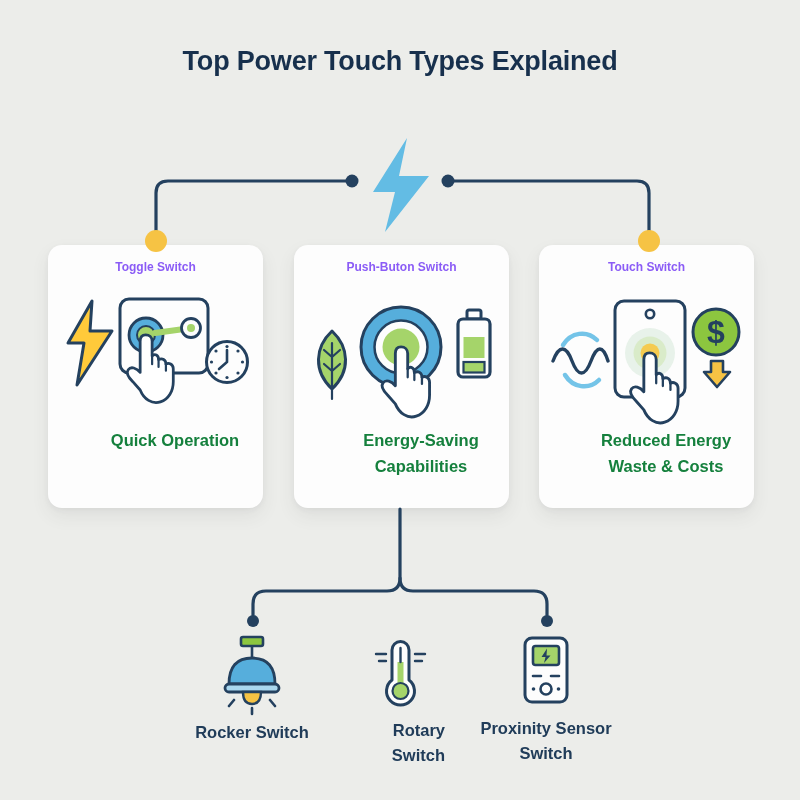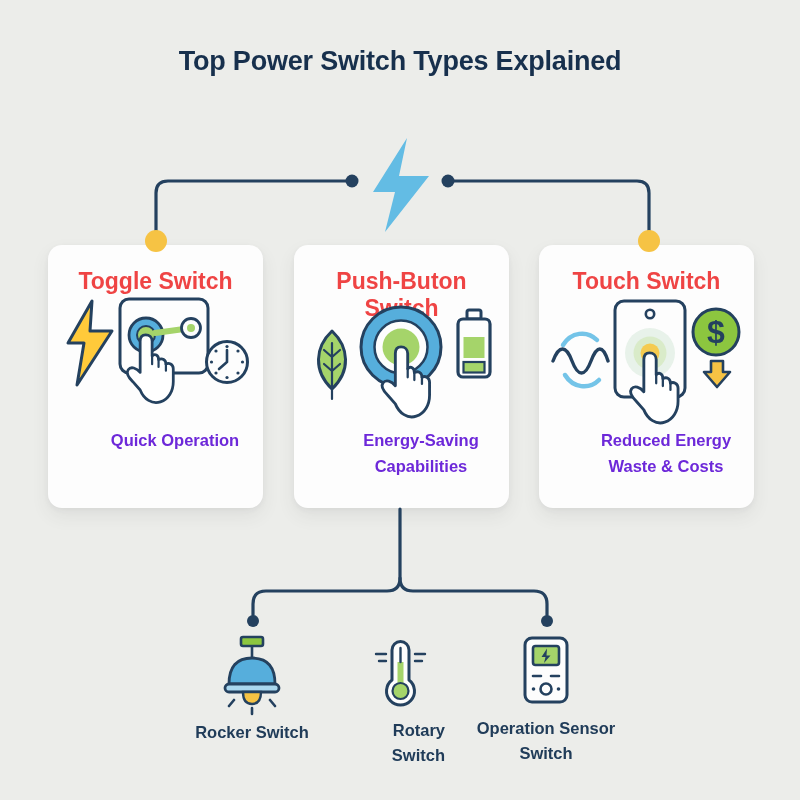--- a/index.html
+++ b/index.html
@@ -15,48 +15,48 @@
   }
   .center-bolt { position:absolute; left:363px; top:136px; }
   .connectors { position:absolute; left:0; top:0; z-index:6; pointer-events:none; }
   .card {
     position:absolute; top:245px; width:215px; height:263px;
     background:#FDFDFD; border-radius:14px; z-index:2;
     box-shadow:0 8px 18px rgba(60,60,70,0.08), 0 2px 5px rgba(60,60,70,0.05);
   }
   .card-1 { left:48px; } .card-2 { left:294px; } .card-3 { left:539px; }
   .card-title {
-    margin:8px; padding-top:15px; text-align:center;
-    font-size:23px; font-weight:700; color:#ef4444;
+    margin:0; padding-top:15px; text-align:center;
+    font-size:12px; font-weight:700; color:#8b5cf6;
   }
   .icon-svg { position:absolute; left:12px; top:50px; }
   .caption { position:absolute; top:183px; left:0; width:100%; text-align:center; }
   .caption span {
     display:inline-block; max-width:158px; font-size:16.5px;
-    font-weight:700; color:#6d28d9; line-height:1.55;margin-left:39px;
+    font-weight:700; color:#15803d; line-height:1.55;margin-left:39px;
   }
   .sub-item { position:absolute; text-align:center; z-index:2; }
   .sub-item svg { display:block; margin:0 auto; }
   .sub-1 { left:172px; top:634px; width:160px; }
   .sub-2 { left:350px; top:634px; width:100px; }
   .sub-3 { left:461px; top:632px; width:170px; }
   .sub-label {
     display:inline-block; margin-top:4px; font-size:16.5px;
     font-weight:700; color:#203C59; line-height:1.5;
   }
   .sub-2 .sub-label { max-width:90px;text-align:right; }
   .sub-3 .sub-label { max-width:170px; }
 </style>
 </head>
 <body>
 
 <div class="canvas">
 
   <div class="title">
-    <div>Top Power Switch Types Explained</div>
+    <div>Top Power Touch Types Explained</div>
   </div>
 
   <svg class="center-bolt" width="74" height="98" viewBox="0 0 74 98">
     <path d="M44 2 L10 56 L32 56 L22 96 L66 40 L36 40 Z" fill="#63BCE4"></path>
   </svg>
 
   <svg class="connectors" width="800" height="800" viewBox="0 0 800 800">
     <g stroke="#24415F" stroke-width="3.2" fill="none" stroke-linecap="round">
       <path d="M352 181 H168 Q156 181 156 193 V234"></path>
       <path d="M448 181 H637 Q649 181 649 193 V234"></path>
@@ -195,16 +195,16 @@
   <div class="sub-item sub-3">
     <svg width="76" height="80" viewBox="0 0 76 80">
       <rect x="17" y="6" width="42" height="64" rx="7" fill="#FDFDFD" stroke="#24415F" stroke-width="3"></rect>
       <rect x="25" y="14" width="26" height="19" rx="2.5" fill="#A5D46A" stroke="#24415F" stroke-width="2.6"></rect>
       <path d="M39 16.5 L33.5 25 L37.5 25 L36 31 L42.5 23.5 L38.5 23.5 Z" fill="#24415F"></path>
       <path d="M25 44 H33 M43 44 H51" stroke="#24415F" stroke-width="2.6" stroke-linecap="round"></path>
       <circle cx="38" cy="57" r="5.5" fill="#FDFDFD" stroke="#24415F" stroke-width="2.6"></circle>
       <circle cx="25.5" cy="57" r="1.8" fill="#24415F"></circle>
       <circle cx="50.5" cy="57" r="1.8" fill="#24415F"></circle>
     </svg>
-    <span class="sub-label">Operation Sensor Switch</span>
+    <span class="sub-label">Proxinity Sensor Switch</span>
   </div>
 
 </div>
 
 </body></html>

